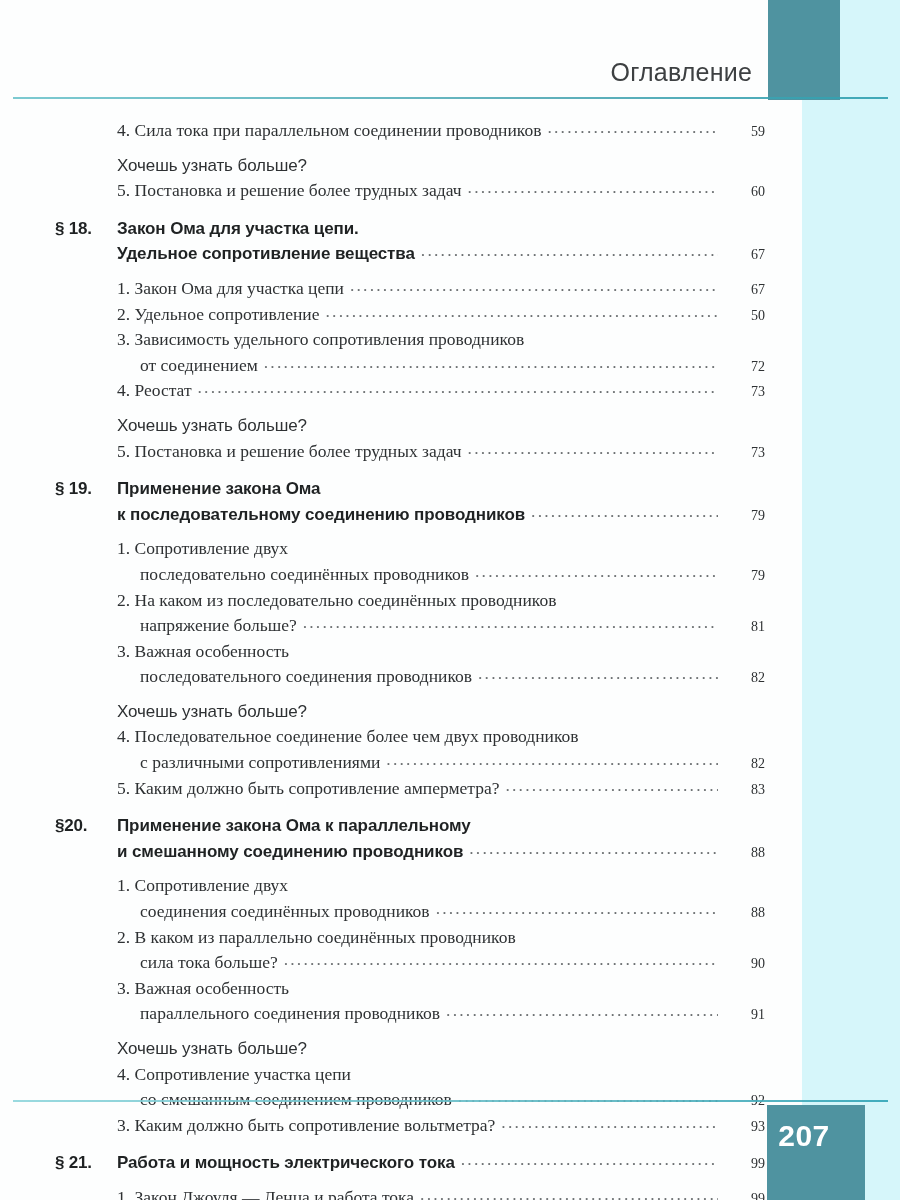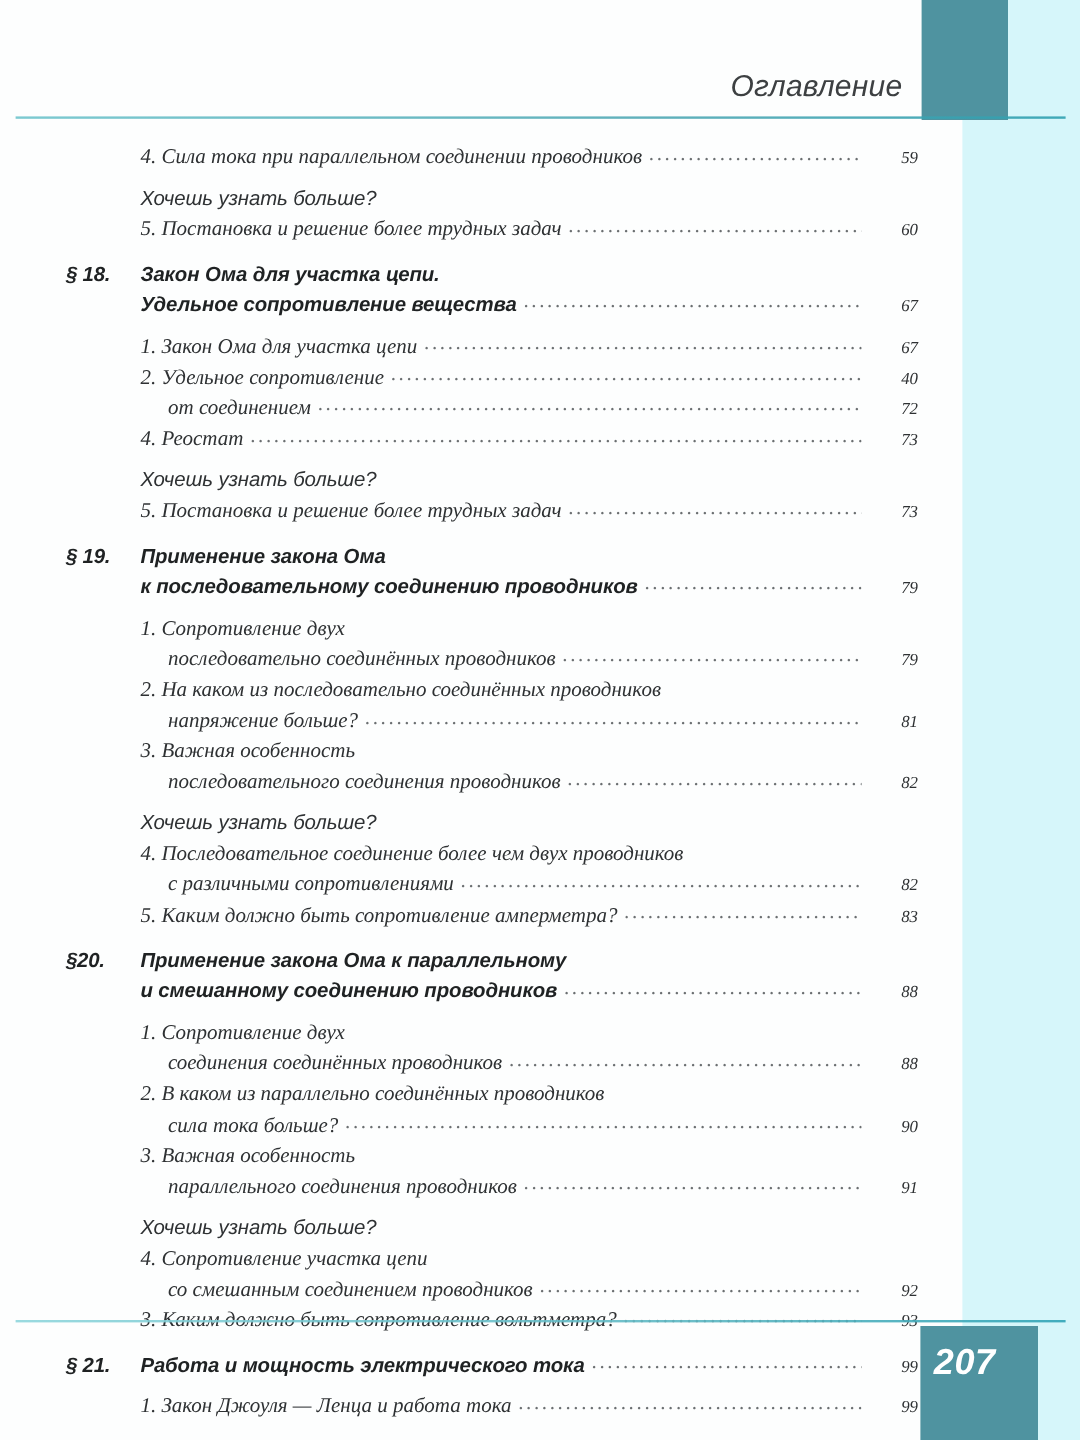--- a/index.html
+++ b/index.html
@@ -14,21 +14,20 @@
     font-family: "Liberation Serif", "DejaVu Serif", serif;
     position: relative;
     overflow: hidden;
   }
 
   
   .page {
     position: absolute;
     inset: 0;
     background: #fdfefe;
-    font-style: italic;
   }
 
   
   .margin-band {
     position: absolute;
     top: 0;
     right: 0;
     width: 98px;
     height: 1200px;
     background: #d6f6fa;
@@ -227,21 +226,26 @@
       </div>
       <div class="gap-sm"></div>
       <div class="toc-line">
         <span class="txt ind-item">1. Закон Ома для участка цепи</span>
         <span class="leader"></span>
         <span class="pageno">67</span>
       </div>
       <div class="toc-line">
         <span class="txt ind-item">2. Удельное сопротивление</span>
         <span class="leader"></span>
-        <span class="pageno">40</span>
+        <span class="pageno">50</span>
+      </div>
+      <div class="toc-line">
+        <span class="txt ind-item">3. Зависимость удельного сопротивления проводников</span>
+        <span class="leader none"></span>
+        <span class="pageno empty"></span>
       </div>
       <div class="toc-line">
         <span class="txt ind-cont">от соединением</span>
         <span class="leader"></span>
         <span class="pageno">72</span>
       </div>
       <div class="toc-line">
         <span class="txt ind-item">4. Реостат</span>
         <span class="leader"></span>
         <span class="pageno">73</span>

